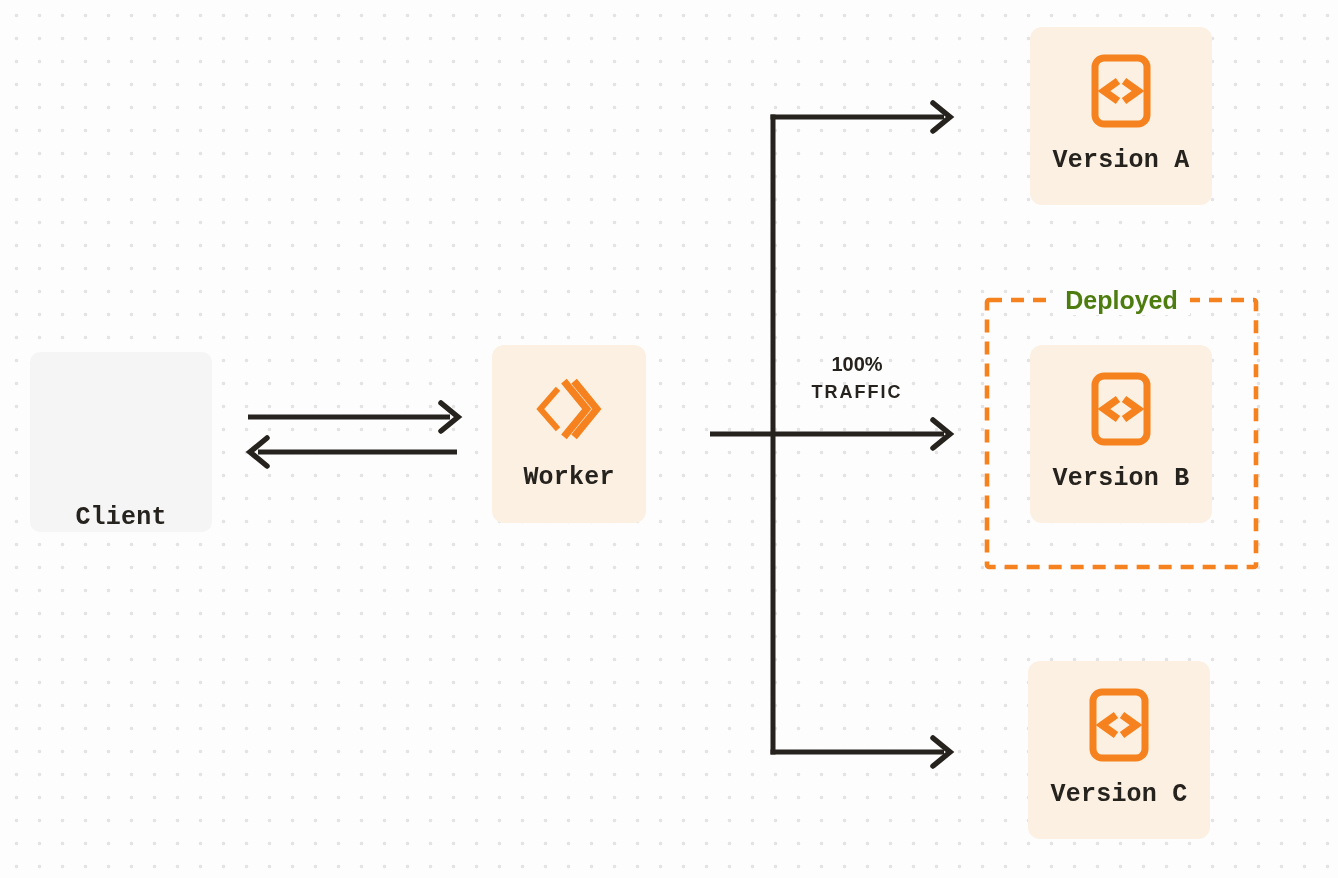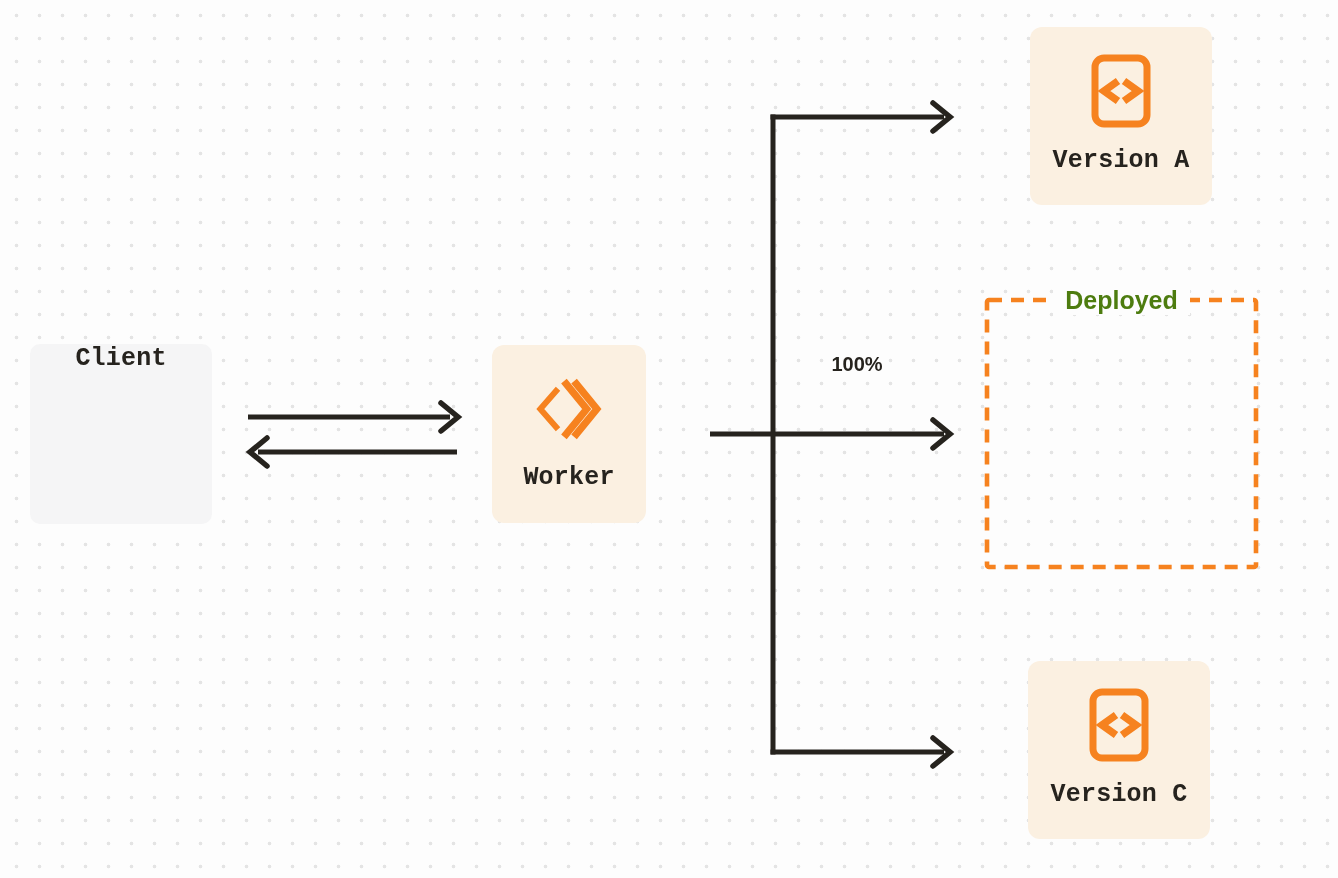--- a/index.html
+++ b/index.html
@@ -44,25 +44,25 @@
     border-radius: 12px;
     font-family: Liberation Mono, monospace;
   }
   .node-label {
     font-size: 25px;
     font-weight: 700;
     color: #26231e;
     letter-spacing: 0.2px;
   }
   .node-client {
-    left: 30px; top: 344px;
+    left: 30px; top: 352px;
     width: 182px; height: 180px;
     background: #f5f5f6;
     border-radius: 10px;
-    justify-content: flex-start;
+    justify-content: flex-end;
   }
   .node-worker {
     left: 492px; top: 345px;
     width: 154px; height: 178px;
     background: #fbf0e1;
     padding-top: 26px;
   }
   .node-worker .node-label { margin-top: 16px; }
   .node-version {
     width: 182px; height: 178px;
@@ -162,33 +162,44 @@
     <svg class="icon-svg" width="60" height="74" viewBox="0 0 60 74">
       <g fill="none" stroke="#f6821f">
         <rect x="4" y="4" width="52" height="66" rx="9" stroke-width="7"></rect>
         <polyline points="27,27 13,37 27,47" stroke-width="7.5" stroke-linejoin="miter"></polyline>
         <polyline points="33,27 47,37 33,47" stroke-width="7.5" stroke-linejoin="miter"></polyline>
       </g>
     </svg>
     <div class="node-label">Version A</div>
   </div>
 
-
-  <div class="node node-version node-version-c">
+  <div class="node node-version node-version-b">
     <svg class="icon-svg" width="60" height="74" viewBox="0 0 60 74">
       <g fill="none" stroke="#f6821f">
         <rect x="4" y="4" width="52" height="66" rx="9" stroke-width="7"></rect>
         <polyline points="27,27 13,37 27,47" stroke-width="7.5" stroke-linejoin="miter"></polyline>
         <polyline points="33,27 47,37 33,47" stroke-width="7.5" stroke-linejoin="miter"></polyline>
       </g>
     </svg>
+    <div class="node-label">Version B</div>
+  </div>
+
+  <div class="node node-version node-version-c">
+    <svg class="icon-svg" width="60" height="74" viewBox="0 0 60 74">
+      <g fill="none" stroke="#f6821f">
+        <rect x="4" y="4" width="52" height="66" rx="9" stroke-width="7"></rect>
+        <polyline points="27,27 13,37 27,47" stroke-width="7.5" stroke-linejoin="miter"></polyline>
+        <polyline points="33,27 47,37 33,47" stroke-width="7.5" stroke-linejoin="miter"></polyline>
+      </g>
+    </svg>
     <div class="node-label">Version C</div>
   </div>
 
   <div class="deployed-label-wrap">
     <span class="deployed-label">Deployed</span>
   </div>
 
   <div class="traffic-label">
     <div class="traffic-line1">100%</div>
+    <div class="traffic-line2">TRAFFIC</div>
   </div>
 
 </div>
 
 </body></html>

